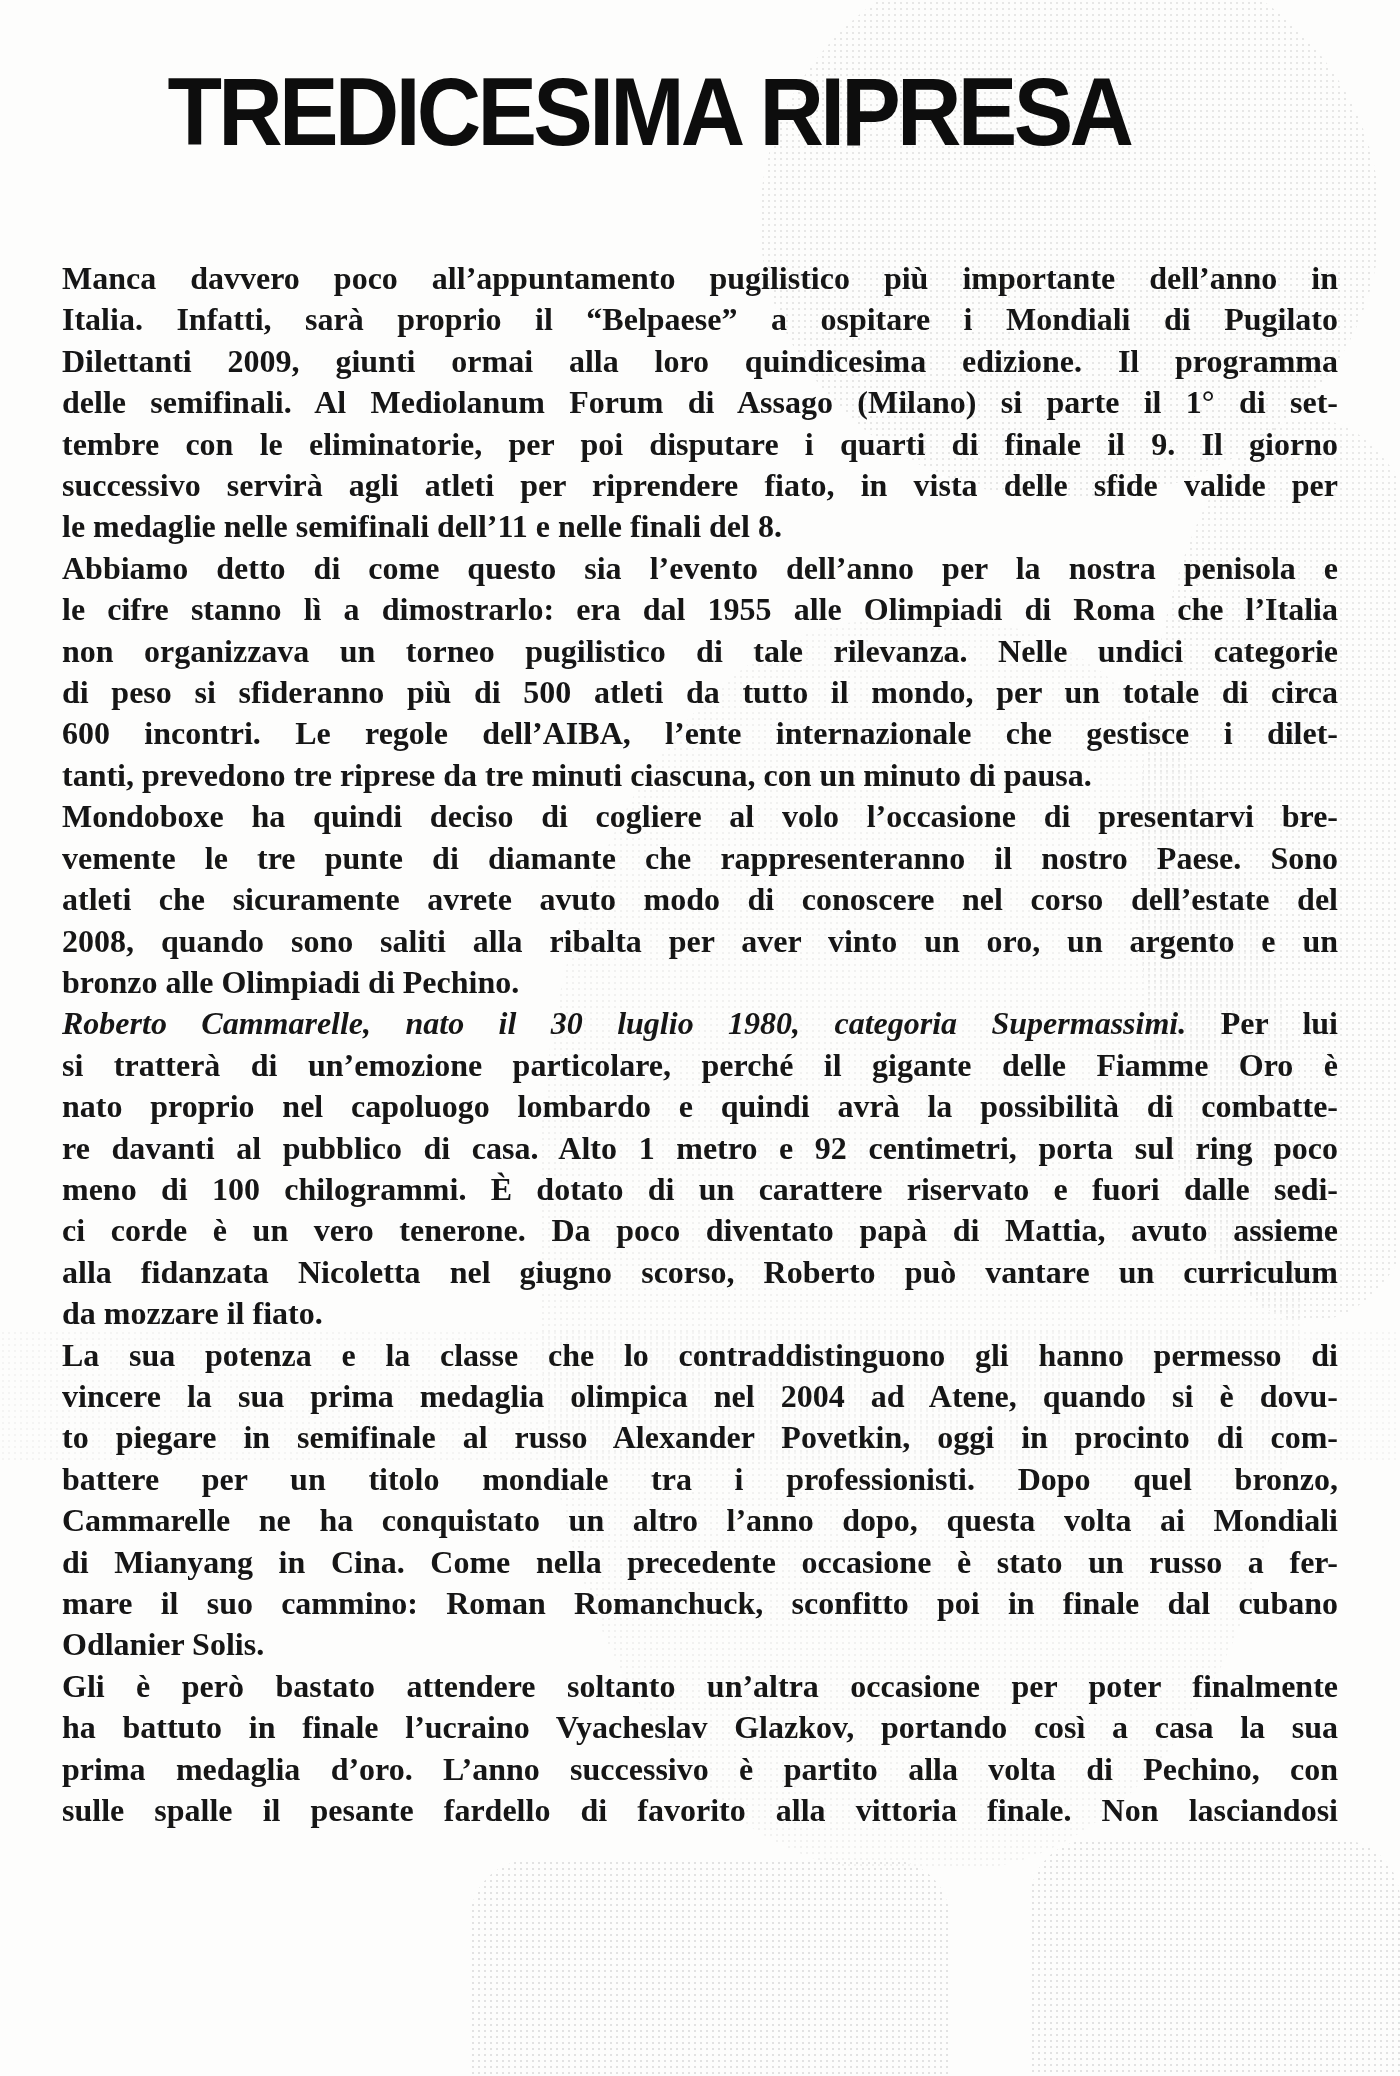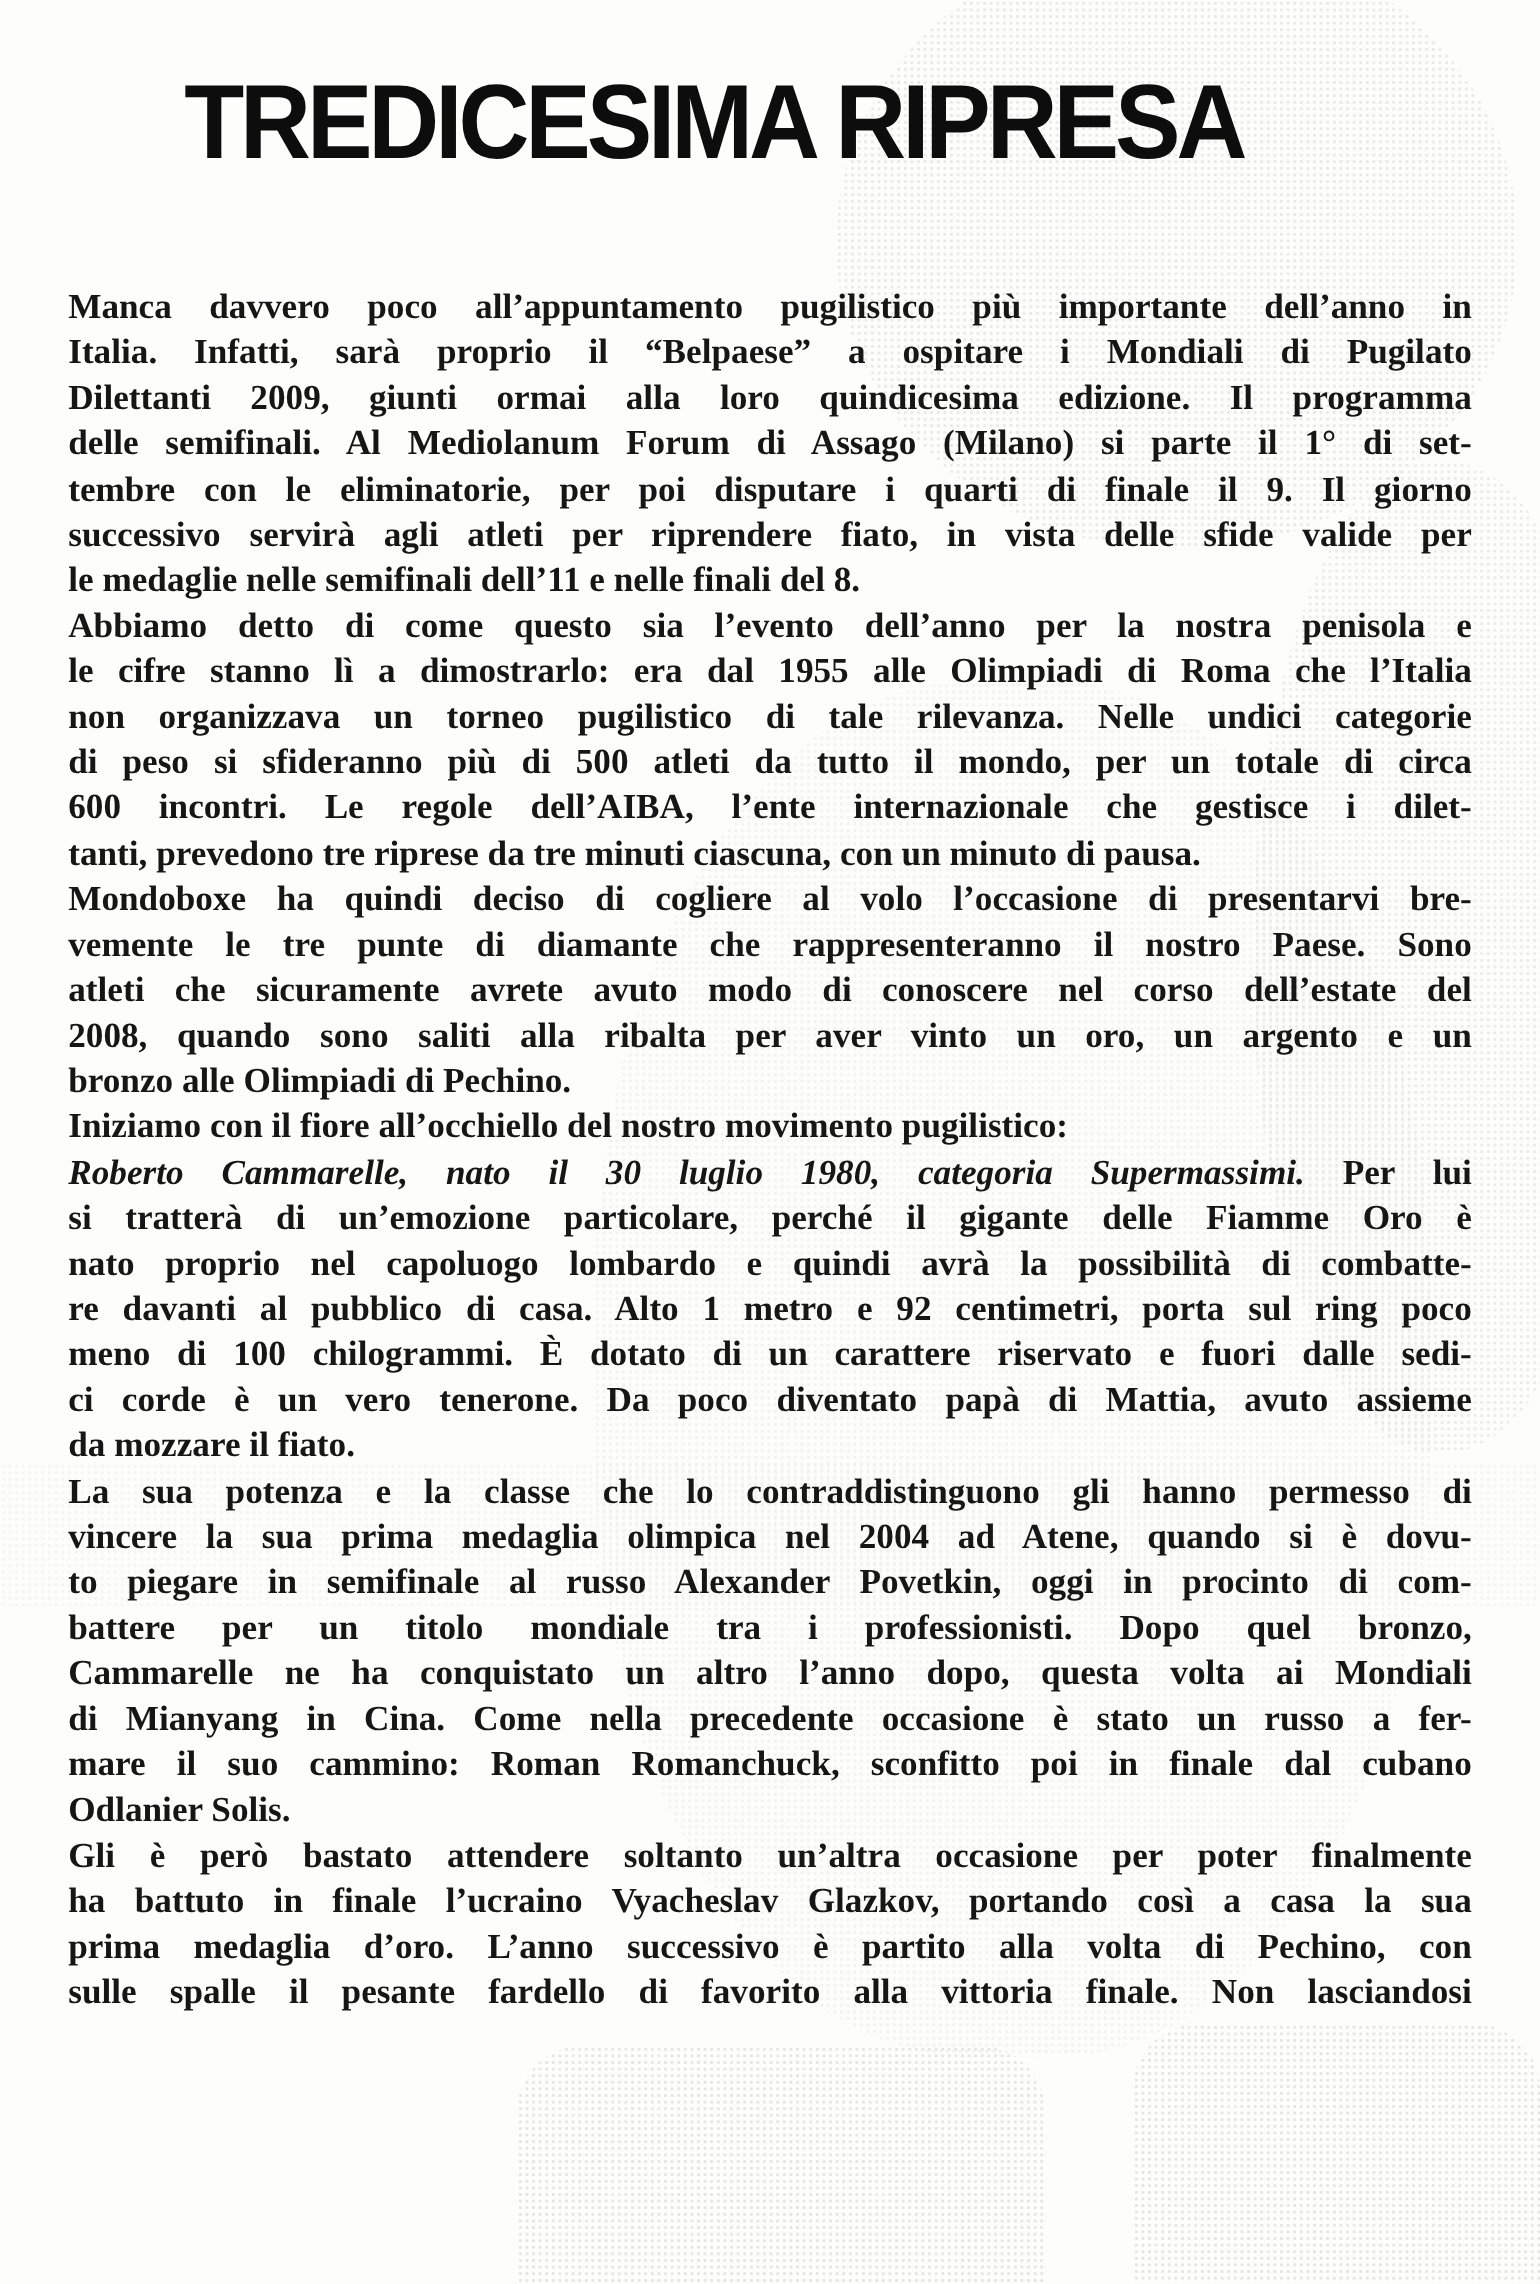--- a/index.html
+++ b/index.html
@@ -80,29 +80,27 @@
       <div class="line last"><span>tanti, prevedono tre riprese da tre minuti ciascuna, con un minuto di pausa.</span></div>
     </div>
     <div class="para">
       <div class="line"><span>Mondoboxe ha quindi deciso di cogliere al volo l’occasione di presentarvi bre-</span></div>
       <div class="line"><span>vemente le tre punte di diamante che rappresenteranno il nostro Paese. Sono</span></div>
       <div class="line"><span>atleti che sicuramente avrete avuto modo di conoscere nel corso dell’estate del</span></div>
       <div class="line"><span>2008, quando sono saliti alla ribalta per aver vinto un oro, un argento e un</span></div>
       <div class="line last"><span>bronzo alle Olimpiadi di Pechino.</span></div>
     </div>
     <div class="para">
-      <div class="line last"><span>Iniziamo con il fiore all’occhiello del nostro movimento pugilistico:</span></div>
-    </div>
-    <div class="para">
       <div class="line"><span class="italic">Roberto Cammarelle, nato il 30 luglio 1980, categoria Supermassimi.</span><span> Per lui</span></div>
       <div class="line"><span>si tratterà di un’emozione particolare, perché il gigante delle Fiamme Oro è</span></div>
       <div class="line"><span>nato proprio nel capoluogo lombardo e quindi avrà la possibilità di combatte-</span></div>
       <div class="line"><span>re davanti al pubblico di casa. Alto 1 metro e 92 centimetri, porta sul ring poco</span></div>
       <div class="line"><span>meno di 100 chilogrammi. È dotato di un carattere riservato e fuori dalle sedi-</span></div>
       <div class="line"><span>ci corde è un vero tenerone. Da poco diventato papà di Mattia, avuto assieme</span></div>
+      <div class="line"><span>alla fidanzata Nicoletta nel giugno scorso, Roberto può vantare un curriculum</span></div>
       <div class="line last"><span>da mozzare il fiato.</span></div>
     </div>
     <div class="para">
       <div class="line"><span>La sua potenza e la classe che lo contraddistinguono gli hanno permesso di</span></div>
       <div class="line"><span>vincere la sua prima medaglia olimpica nel 2004 ad Atene, quando si è dovu-</span></div>
       <div class="line"><span>to piegare in semifinale al russo Alexander Povetkin, oggi in procinto di com-</span></div>
       <div class="line"><span>battere per un titolo mondiale tra i professionisti. Dopo quel bronzo,</span></div>
       <div class="line"><span>Cammarelle ne ha conquistato un altro l’anno dopo, questa volta ai Mondiali</span></div>
       <div class="line"><span>di Mianyang in Cina. Come nella precedente occasione è stato un russo a fer-</span></div>
       <div class="line"><span>mare il suo cammino: Roman Romanchuck, sconfitto poi in finale dal cubano</span></div>

